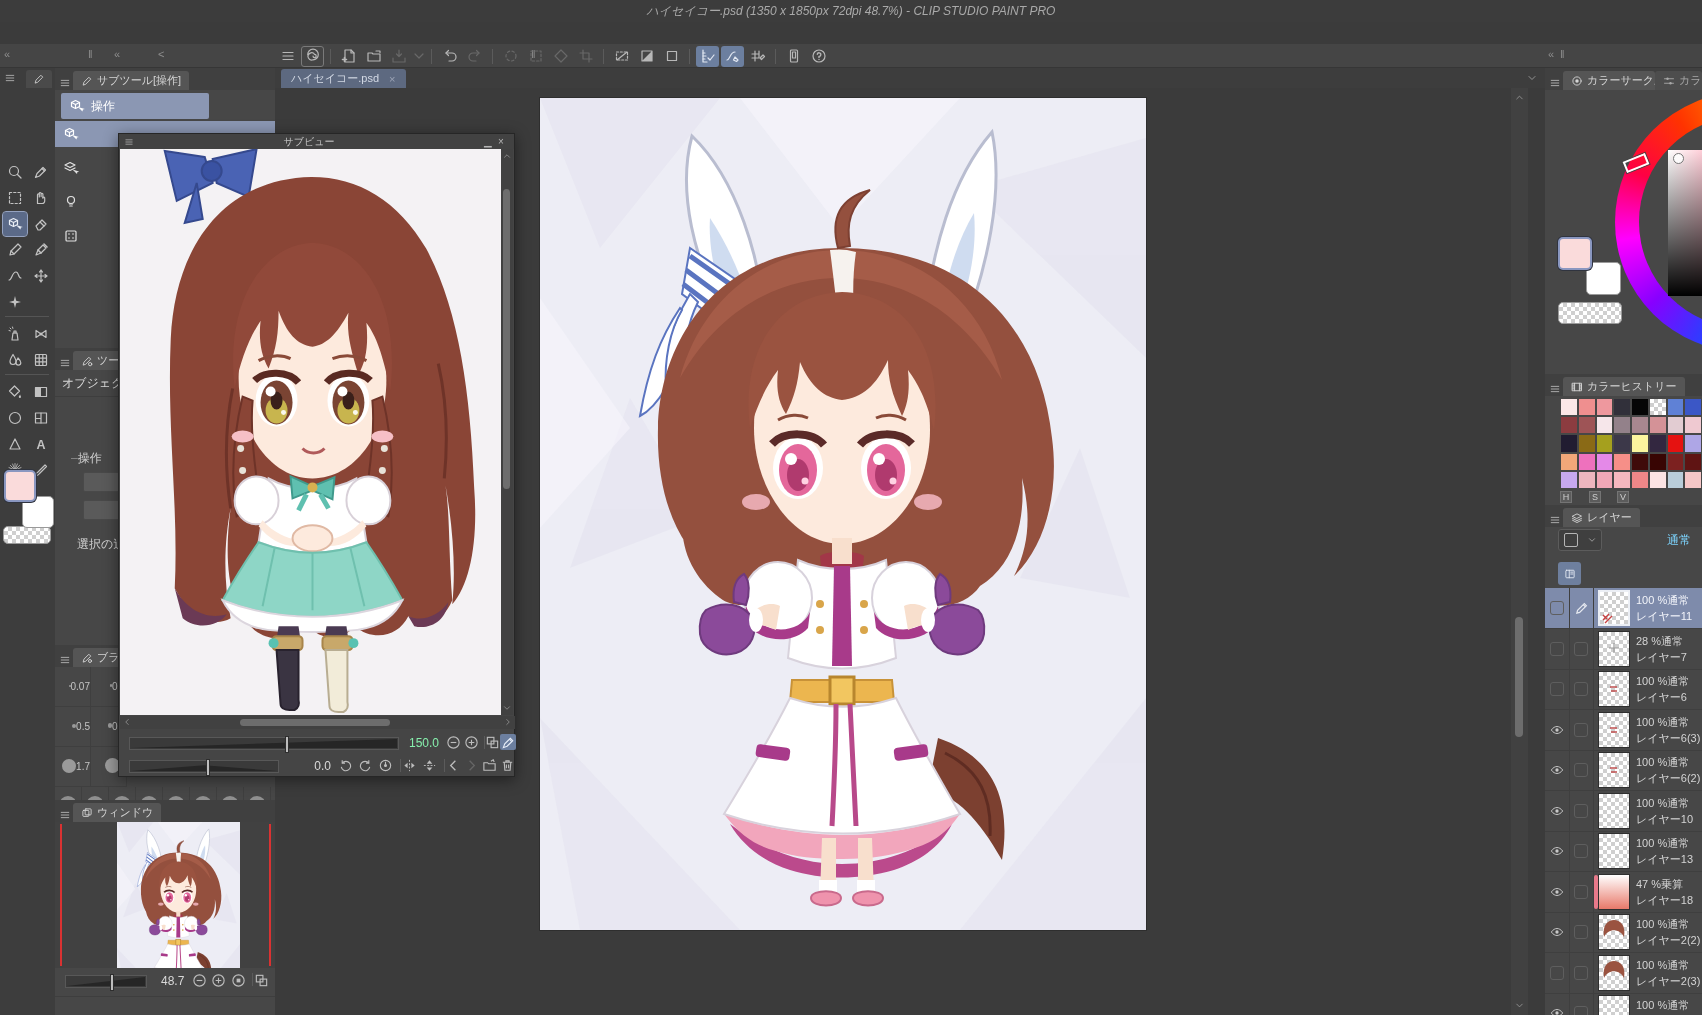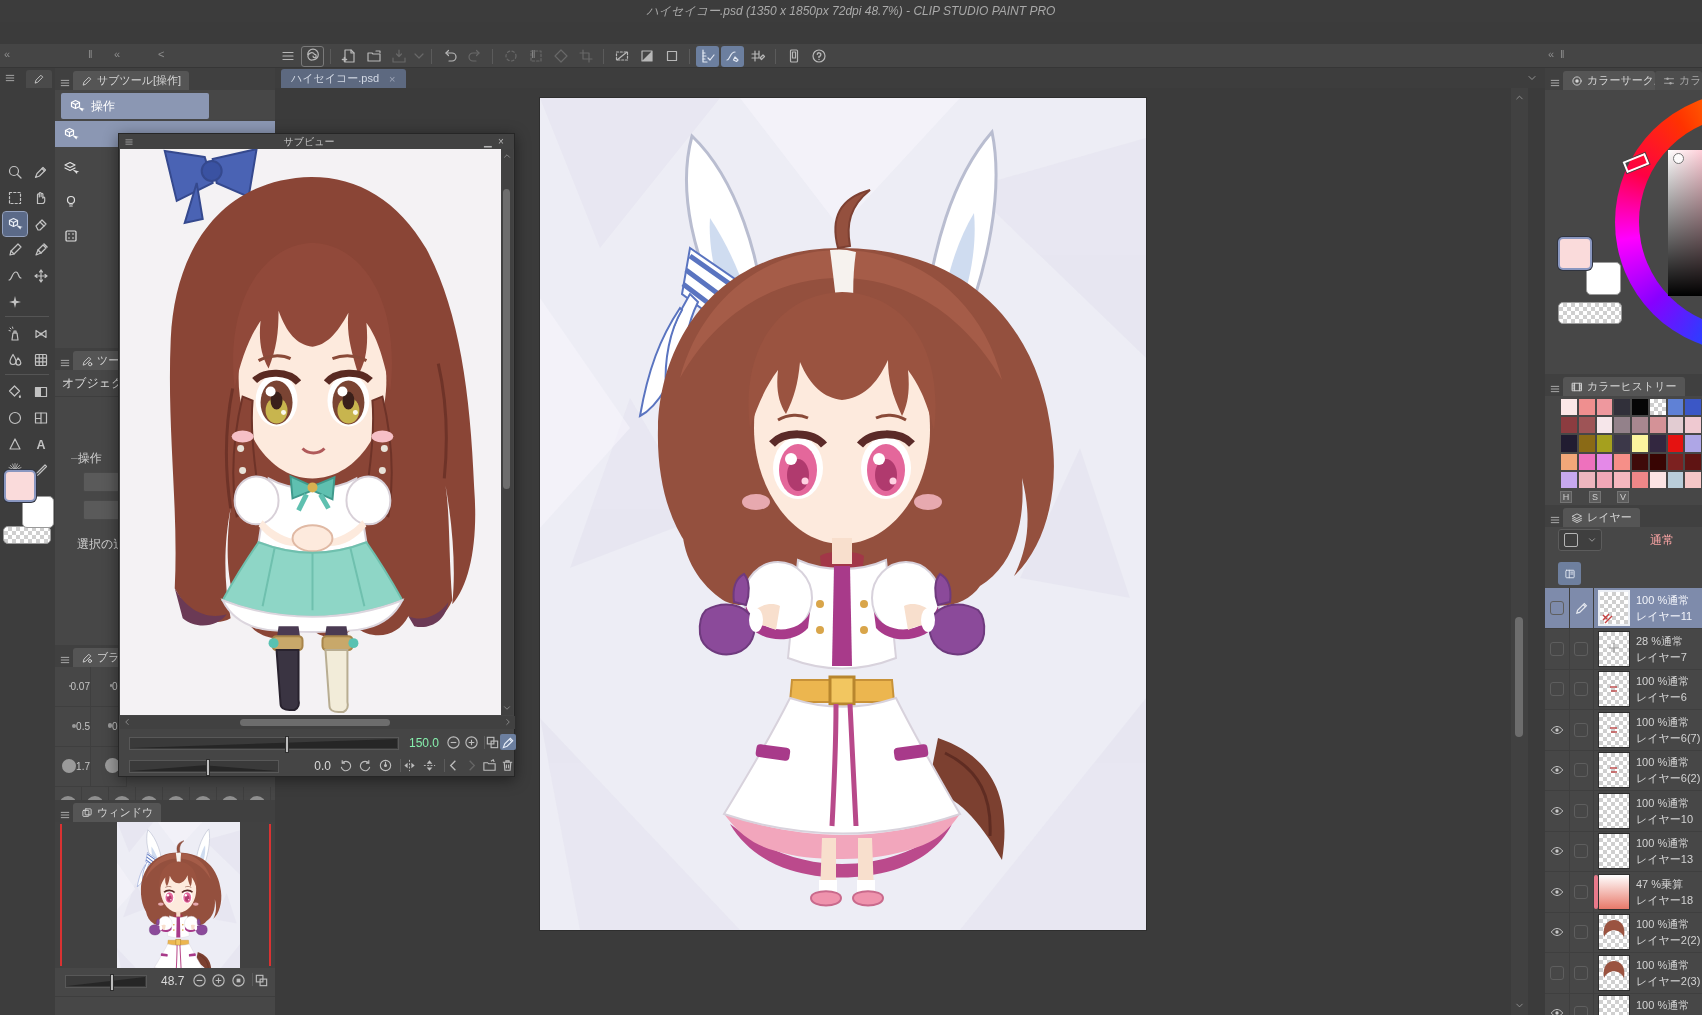--- a/index.html
+++ b/index.html
@@ -1037,21 +1037,21 @@
       </div>
     </div>
     <div style="position:absolute;left:13px;top:461px;width:42px;height:20px;background:#3f3f3f;border:1px solid #5c5c5c;border-radius:3px;display:flex;align-items:center;justify-content:space-around">
       <span style="width:12px;height:12px;border:1.4px solid #b5b5b5;border-radius:2px"></span>
       <span class="ic xs" style="color:#b5b5b5">
           <svg viewBox="0 0 16 16">
             <path d="M4 6l4 4 4-4"></path>
           </svg>
         </span>
     </div>
-    <span style="position:absolute;left:105px;top:464px;color:#fca5a5">通常</span>
+    <span style="position:absolute;left:122px;top:464px;color:#7dd3fc">通常</span>
     <div style="position:absolute;left:13px;top:494px;width:23px;height:23px;background:#6e7f9e;border-radius:3px;display:flex;align-items:center;justify-content:center;color:#e4eaf4">
       <span class="ic sm">
           <svg viewBox="0 0 16 16">
             <rect x="2.5" y="3" width="11" height="10" rx="1"></rect>
             <path d="M7 3v10M9 5.5h3M9 8h3"></path>
           </svg>
         </span>
     </div>
     <div id="layer-list" style="position:absolute;left:0;top:520px;width:157px;height:427px;overflow:hidden">
         <div class="lrow sel" style="top:0px">
@@ -1122,21 +1122,21 @@
             <span class="hidebox"></span>
           </div>
           <div class="lthumb">
             <div class="checker fine" style="position:absolute;inset:0"></div>
             <svg style="position:absolute;left:0;top:0" width="30" height="34" stroke="#c05050" stroke-width="1.6">
               <path d="M11 15h7M12 19h6" fill="none"></path>
             </svg>
           </div>
           <div class="ltext">
             <div>100 %通常</div>
-            <div>レイヤー6(7)</div>
+            <div>レイヤー6(3)</div>
           </div>
         </div>
         <div class="lrow" style="top:162px">
           <div class="c1">
             <svg viewBox="0 0 16 16" width="14" height="14" fill="none" stroke="#c8c8c8" stroke-width="1.1">
               <path d="M1.5 8C3.5 5.2 5.9 4 8 4s4.5 1.2 6.5 4C12.5 10.8 10.1 12 8 12S3.5 10.8 1.5 8z"></path>
               <circle cx="8" cy="8" r="1.9" fill="#c8c8c8" stroke="none"></circle>
             </svg>
           </div>
           <div class="c2">

